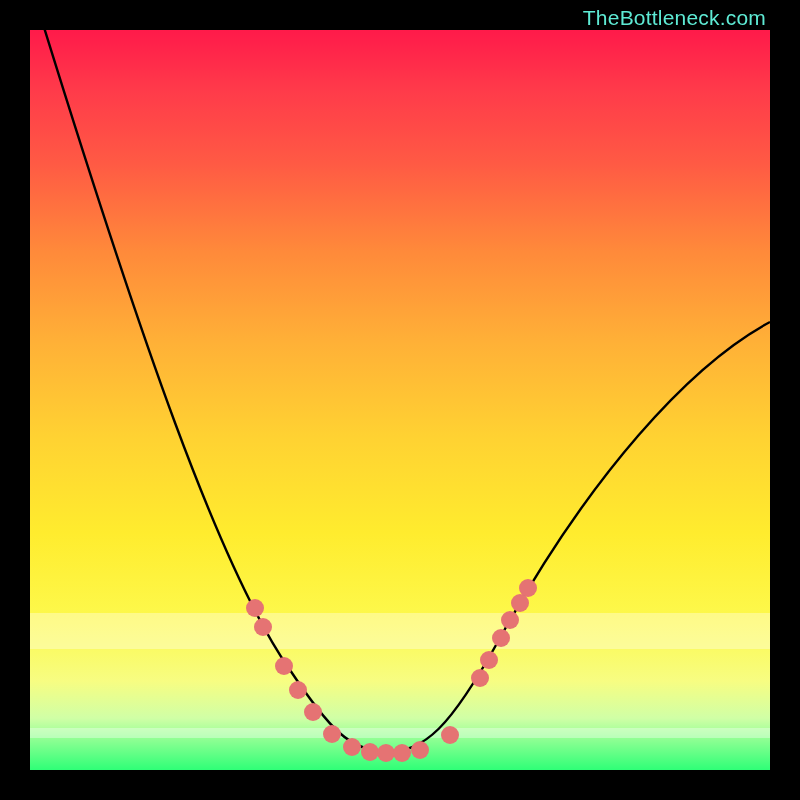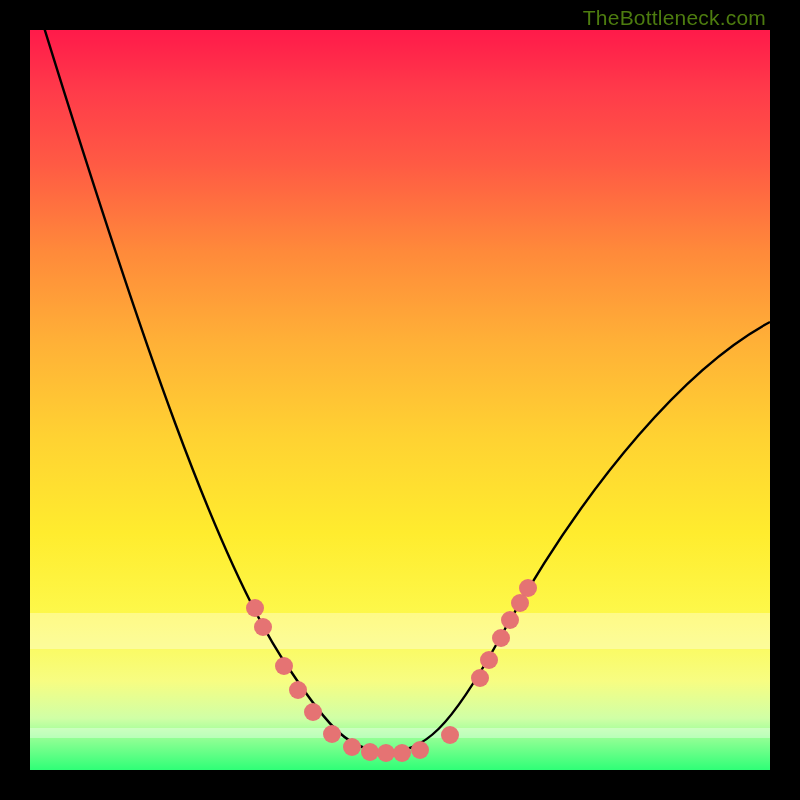--- a/index.html
+++ b/index.html
@@ -28,21 +28,21 @@
       #fdf94d 80%,
       #f7fd82 88%,
       #d0ffa6 93%,
       #2fff77 100%
     );
   }
   .watermark {
     position: absolute;
     top: 6px;
     right: 34px;
-    color: #4d7c0f;
+    color: #5eead4;
     font-size: 21px;
     font-weight: 500;
     letter-spacing: 0.2px;
     user-select: none;
   }
   .lightband {
     position: absolute;
     left: 0;
     width: 100%;
     background: rgba(255,255,255,0.35);

